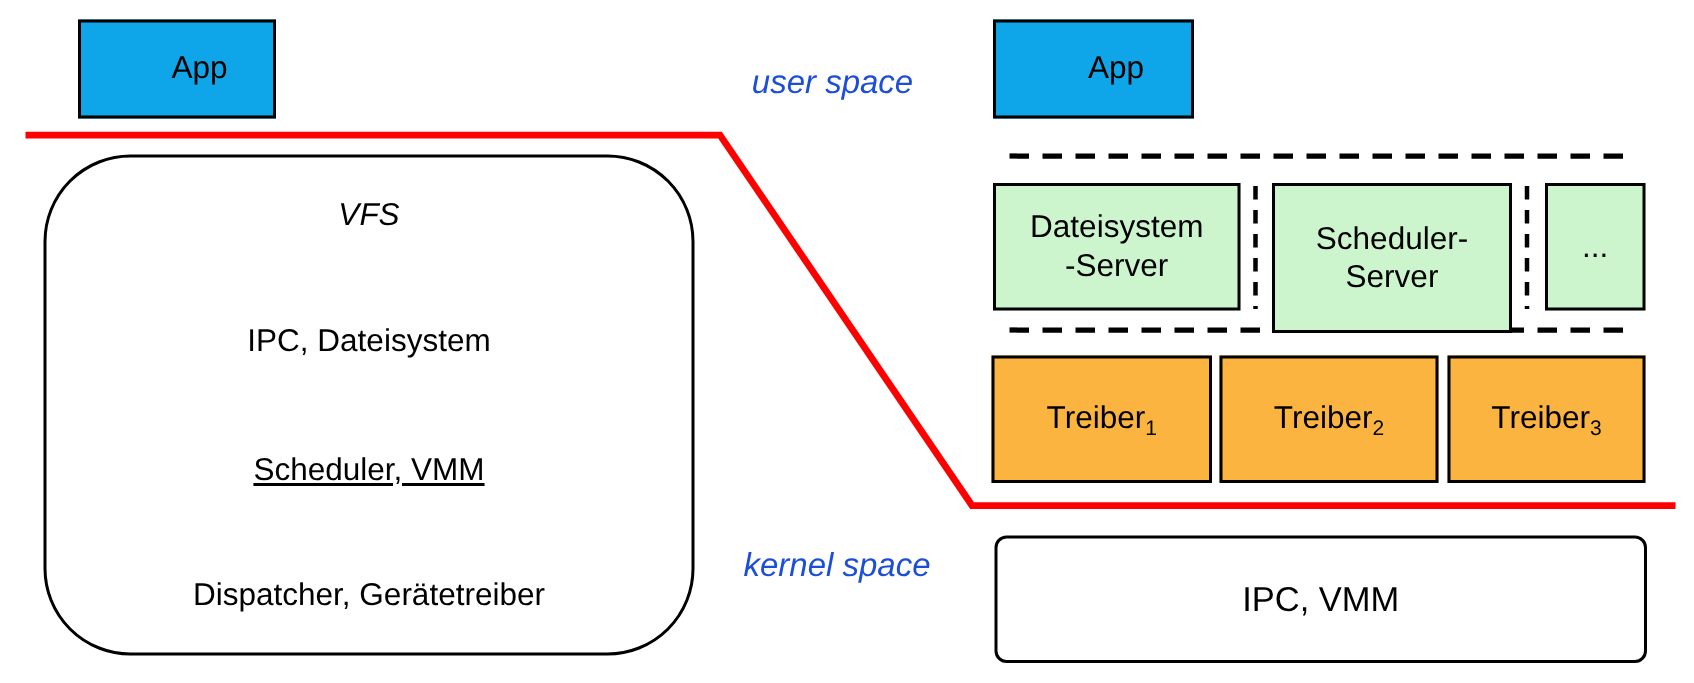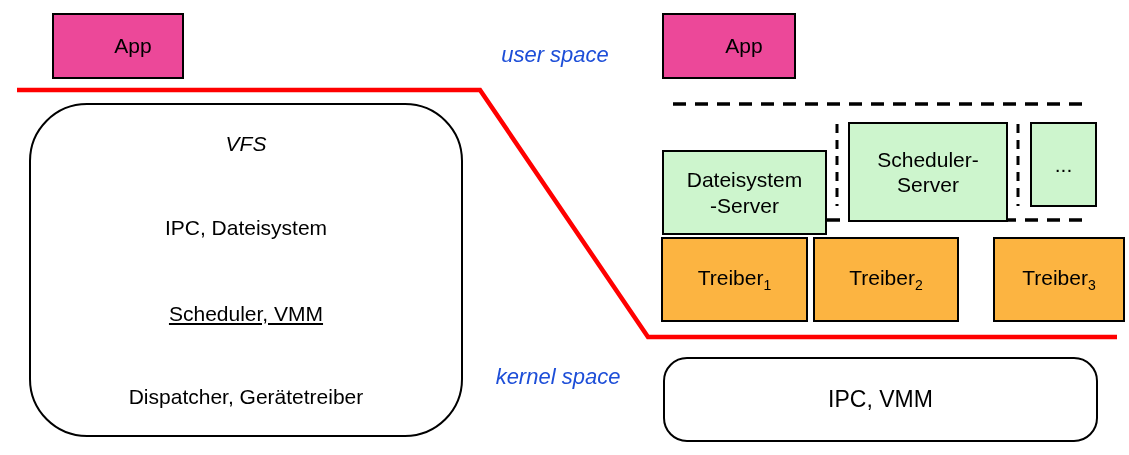--- a/index.html
+++ b/index.html
@@ -6,29 +6,29 @@
   .canvas{
     position:relative;width:1129px;height:455px;background:#ffffff;
     font-family:"Liberation Sans",sans-serif;color:#000;overflow:hidden;
   }
   .lines{position:absolute;left:0;top:0;width:1129px;height:455px;pointer-events:none;}
   .box{
     position:absolute;box-sizing:border-box;border:2px solid #000;
     display:flex;align-items:center;justify-content:center;text-align:center;
     font-size:21px;line-height:1.2;
   }
-  .gray{background:#ec4899;padding-left:30px;}
+  .gray{background:#0ea5e9;padding-left:30px;}
   .green{background:#cdf5cd;}
   .orange{background:#fcb441;}
   .roundrect{
     position:absolute;box-sizing:border-box;border:2px solid #000;background:#fff;
   }
   .mono-rect{left:29px;top:103px;width:434px;height:334px;border-radius:58px;}
   .kernel-rect{
-    left:663px;top:357px;width:435px;height:85px;border-radius:24px;
+    left:663px;top:357px;width:435px;height:85px;border-radius:8px;
     display:flex;align-items:center;justify-content:center;font-size:23px;
   }
   .layer{
     position:absolute;left:0;width:434px;display:flex;align-items:center;
     justify-content:center;font-size:21px;text-align:center;
   }
   .layer1{top:103px;height:82px;font-style:italic;}
   .layer2{top:185px;height:85px;}
   .layer3{top:270px;height:87px;text-decoration:underline;}
   .layer4{top:357px;height:80px;}
@@ -77,21 +77,21 @@
     <div class="layer layer1">VFS</div>
     <div class="layer layer2">IPC, Dateisystem</div>
     <div class="layer layer3">Scheduler, VMM</div>
     <div class="layer layer4">Dispatcher, Gerätetreiber</div>
   </div>
 
   <div class="box gray" style="left:662px;top:13px;width:134px;height:66px;">
     <span>App</span>
   </div>
 
-  <div class="box green two-line" style="left:662px;top:122px;width:165px;height:85px;margin-top:28px;">
+  <div class="box green two-line" style="left:662px;top:122px;width:165px;height:85px;">
     <div>
       <span>Dateisystem</span>
       <span>-Server</span>
     </div>
   </div>
   <div class="box green two-line" style="left:848px;top:122px;width:160px;height:100px;">
     <div>
       <span>Scheduler-</span>
       <span>Server</span>
     </div>
@@ -99,21 +99,21 @@
   <div class="box green" style="left:1030px;top:122px;width:67px;height:85px;">
     <span>...</span>
   </div>
 
   <div class="box orange" style="left:661px;top:237px;width:147px;height:85px;">
     <span><span>Treiber</span><span class="subscr">1</span></span>
   </div>
   <div class="box orange" style="left:813px;top:237px;width:146px;height:85px;">
     <span><span>Treiber</span><span class="subscr">2</span></span>
   </div>
-  <div class="box orange" style="left:965px;top:237px;width:132px;height:85px;margin-left:28px;">
+  <div class="box orange" style="left:965px;top:237px;width:132px;height:85px;">
     <span><span>Treiber</span><span class="subscr">3</span></span>
   </div>
 
   <div class="roundrect kernel-rect">
     <span>IPC, VMM</span>
   </div>
 
 </div>
 
 </body></html>

